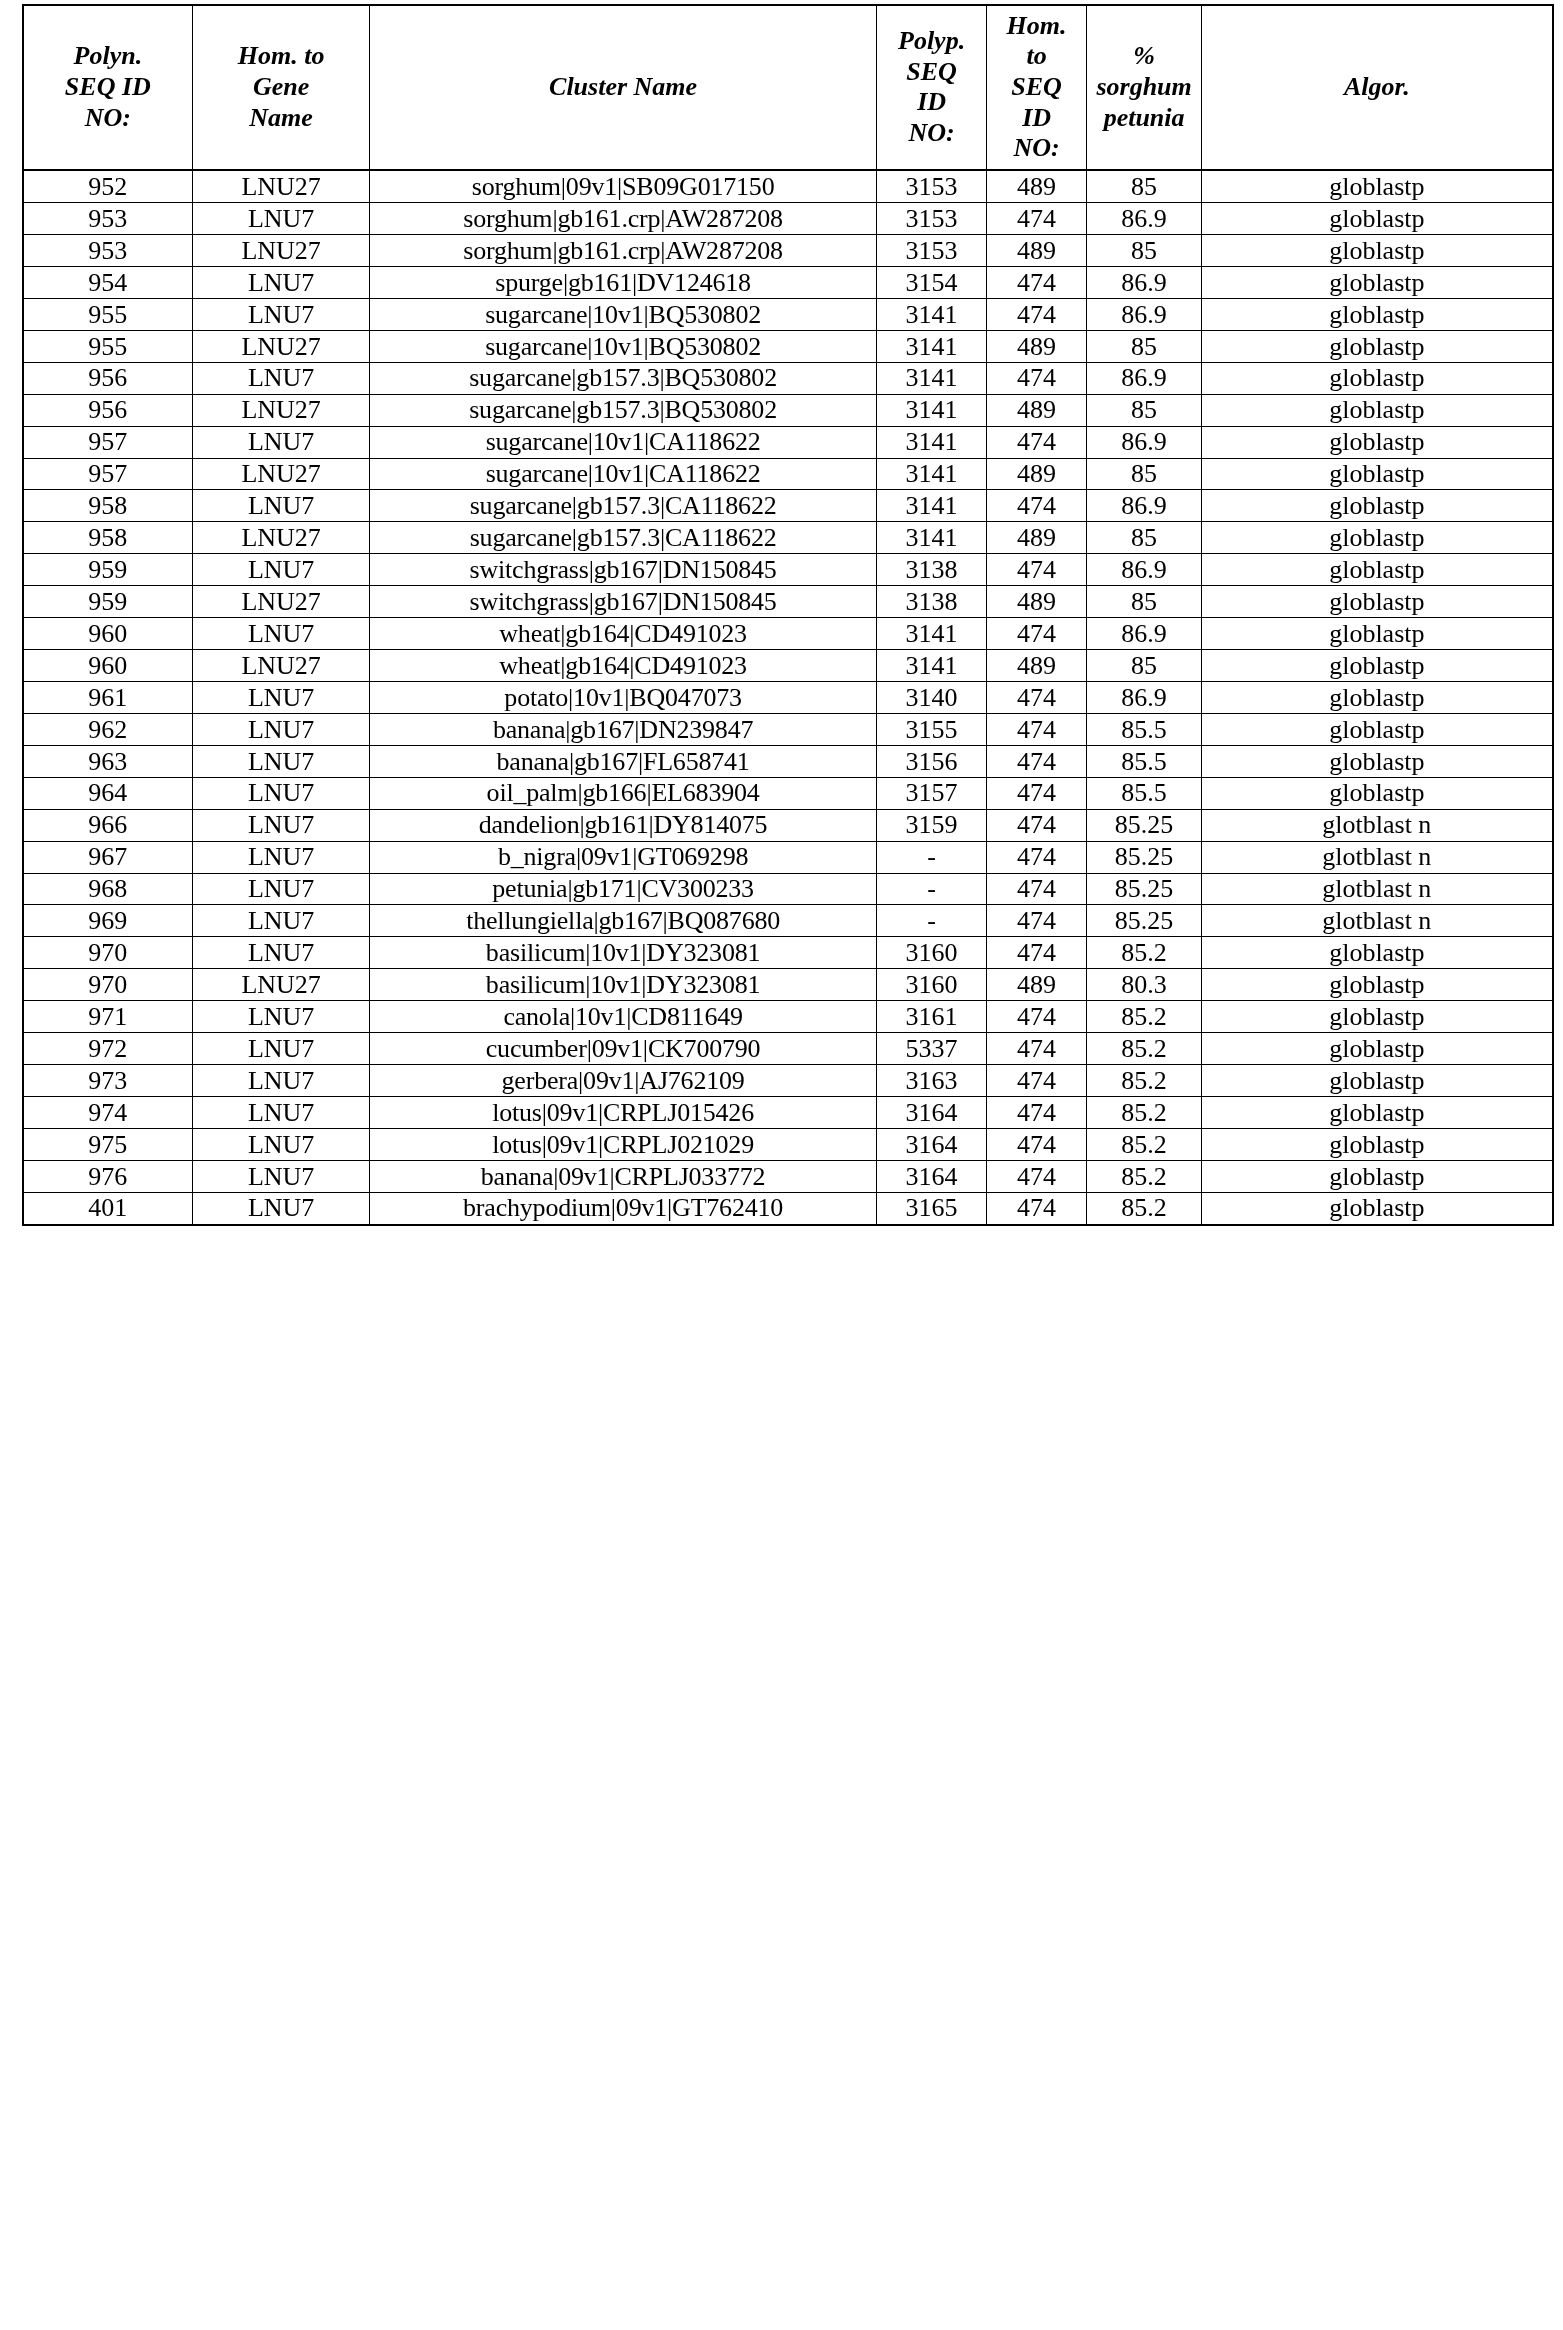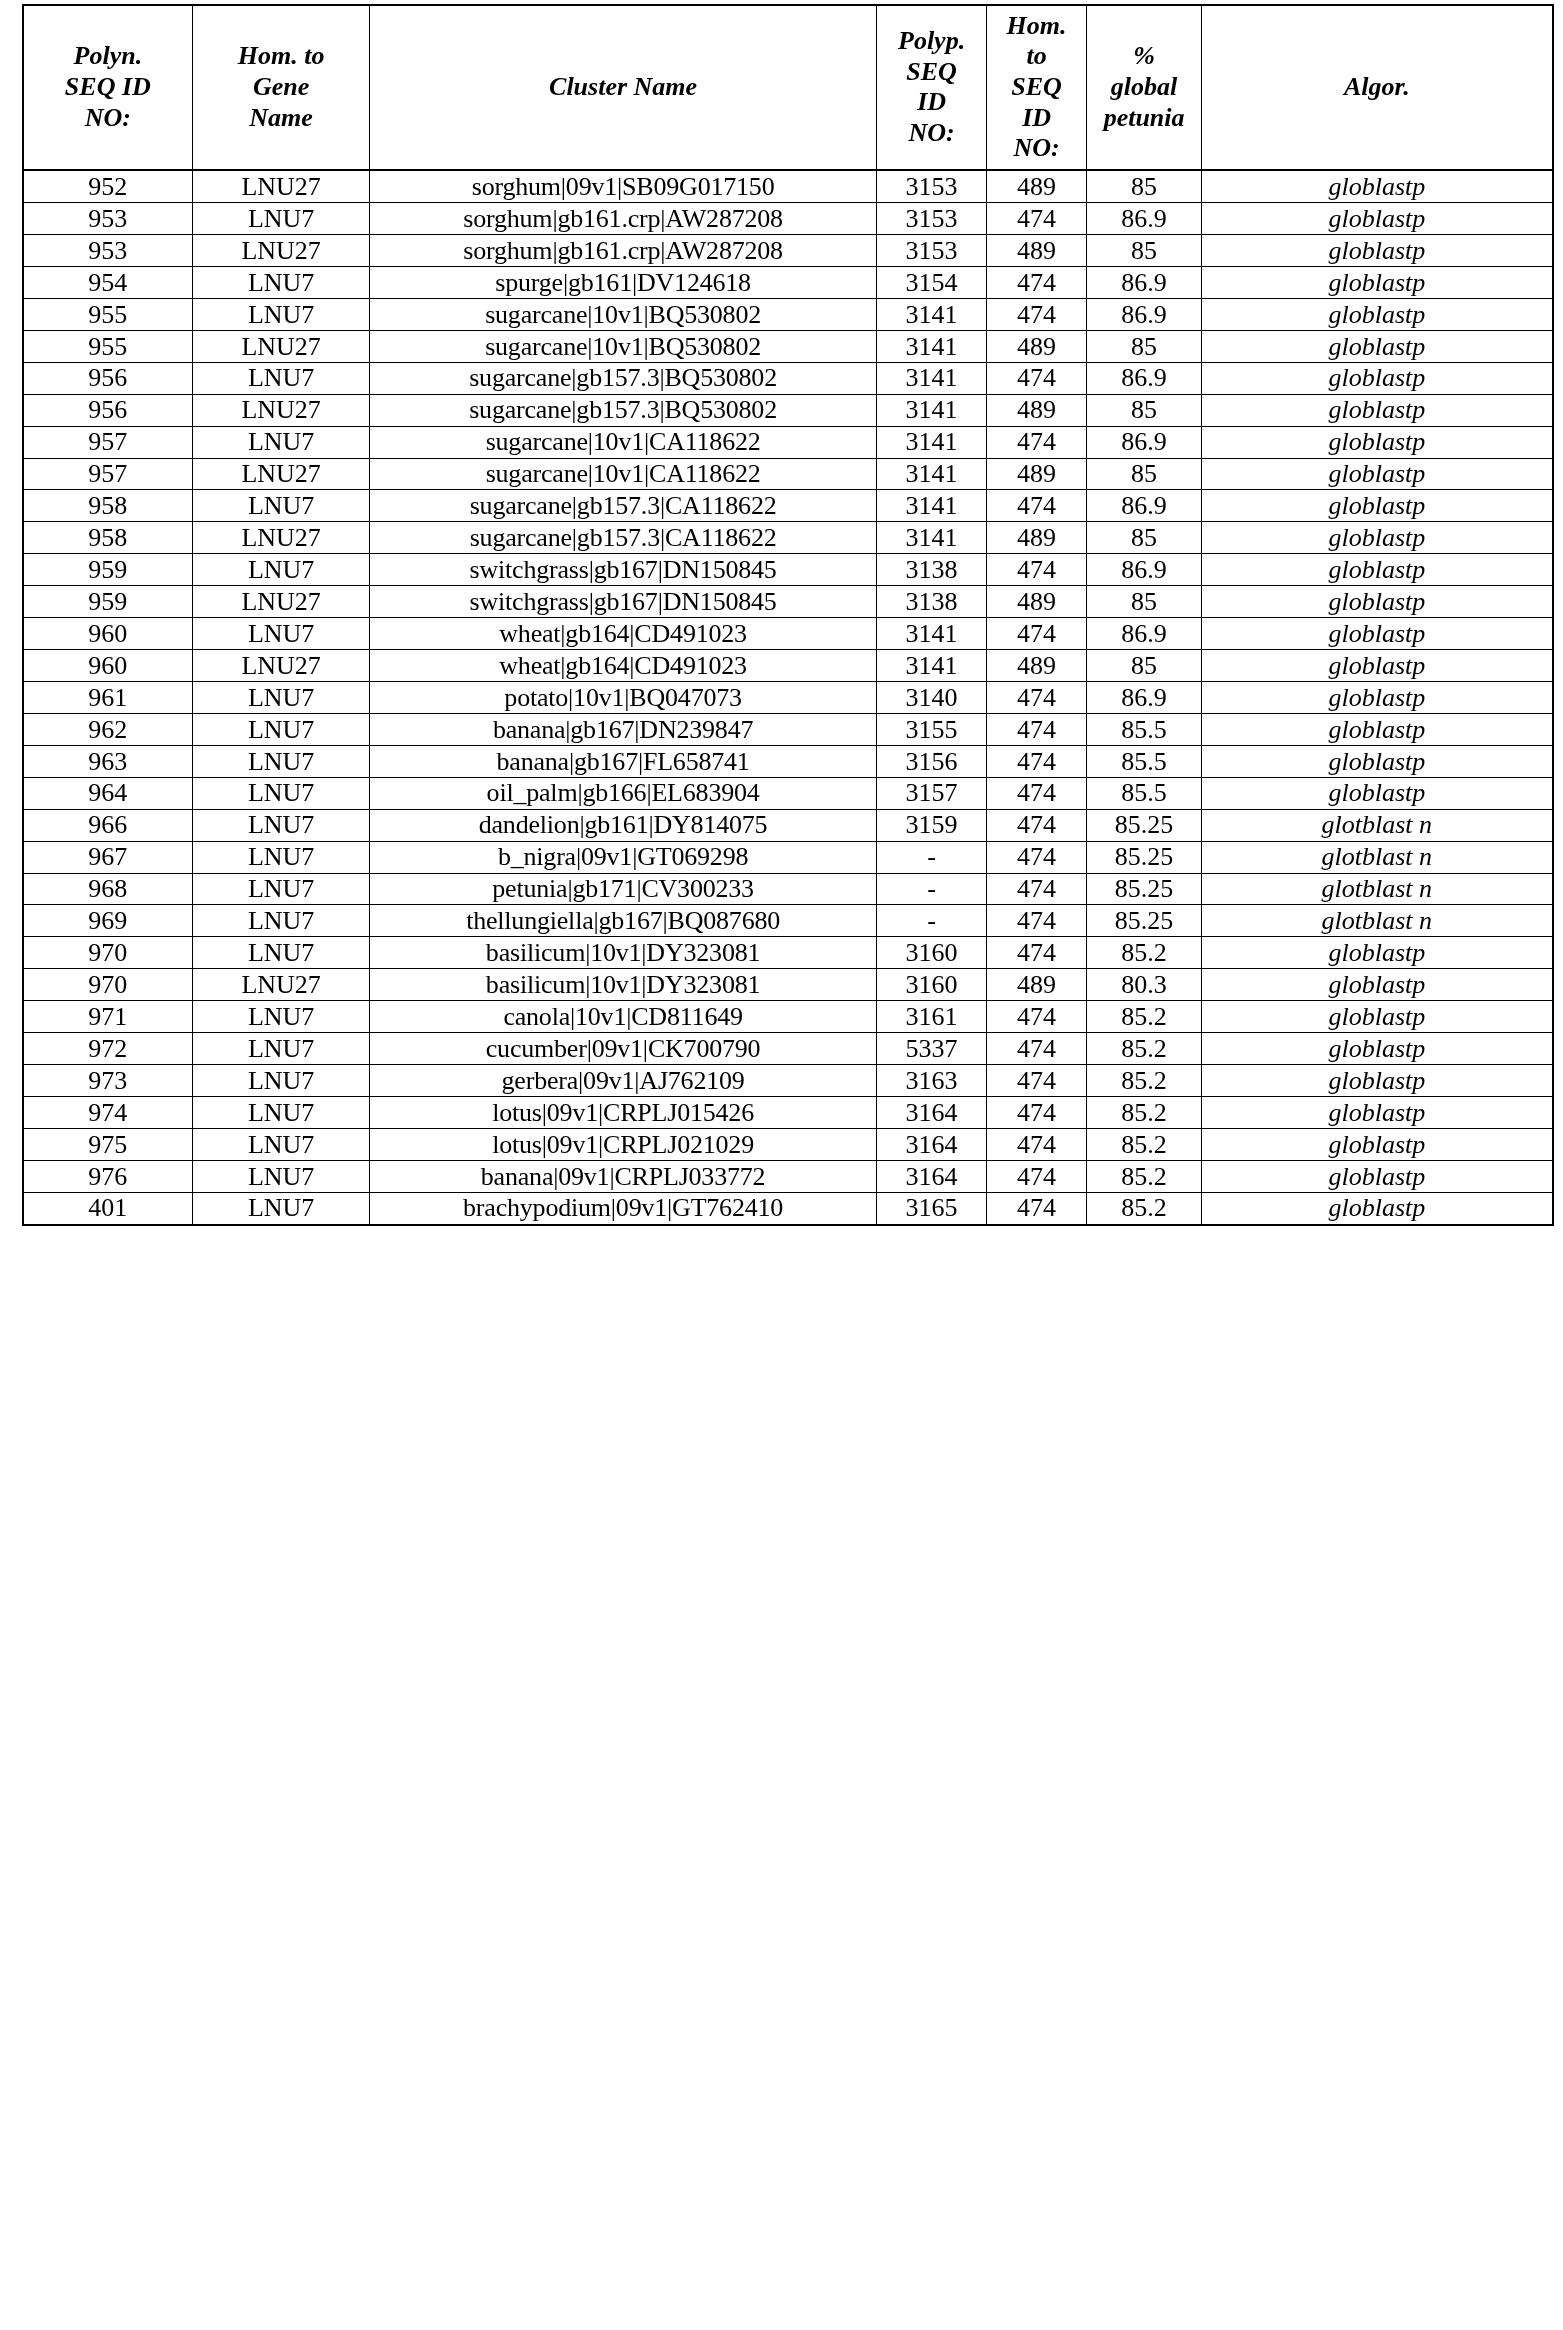--- a/index.html
+++ b/index.html
@@ -59,21 +59,20 @@
   col.c-polyp   { width: 110px; }
   col.c-homseq  { width: 100px; }
   col.c-ident   { width: 115px; }
   col.c-algor   { width: 351px; }
 
   td.cluster {
     letter-spacing: -0.2px;
   }
   td.algor {
     word-break: normal;
-    font-style: italic;
   }
   td.polyn, td.gene, td.polyp, td.homseq, td.ident {
     word-break: normal;
   }
 </style>
 </head>
 <body>
 
 <div id="sheet">
   <table class="patent-table">
@@ -109,21 +108,21 @@
           </th>
           <th>
             <span class="hdr">Hom.</span>
             <span class="hdr">to</span>
             <span class="hdr">SEQ</span>
             <span class="hdr">ID</span>
             <span class="hdr">NO:</span>
           </th>
           <th>
             <span class="hdr">%</span>
-            <span class="hdr">global</span>
+            <span class="hdr">sorghum</span>
             <span class="hdr">petunia</span>
           </th>
           <th>
             <span class="hdr">Algor.</span>
           </th>
         </tr>
     </thead>
     <tbody id="table-body">
         <tr>
           <td class="polyn">952</td>

